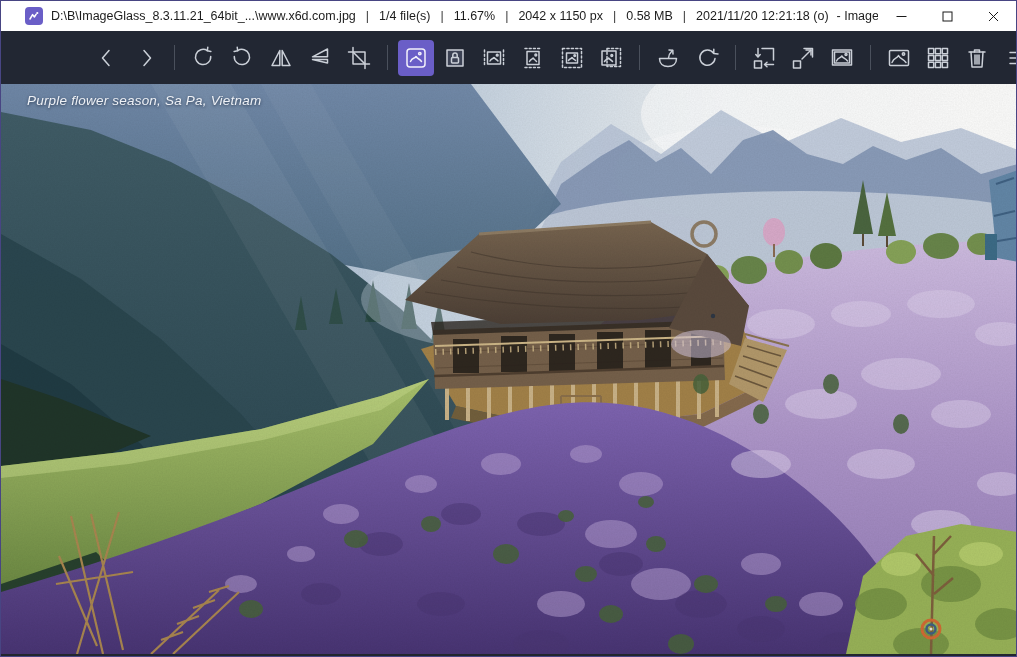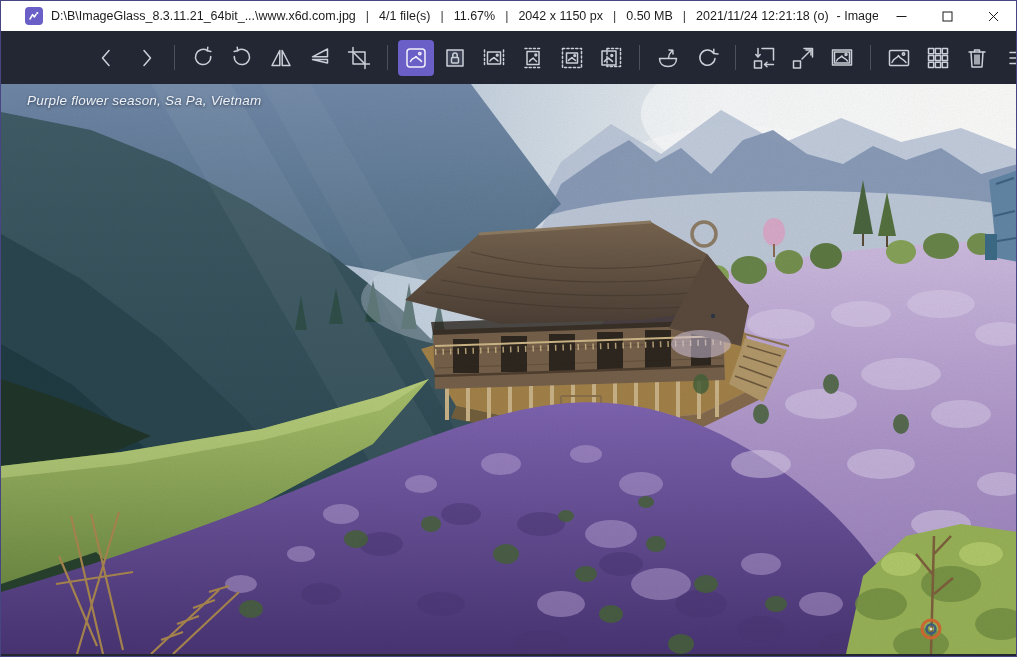--- a/index.html
+++ b/index.html
@@ -55,29 +55,29 @@
   <div class="titlebar">
     <span class="app-icon">
       <svg width="12" height="12" viewBox="0 0 12 12">
         <path d="M2,9 L4.6,4.6 L6.4,7 L8.2,4.2" stroke="#ffffff" stroke-width="1.5" fill="none" stroke-linecap="round" stroke-linejoin="round"></path>
         <circle cx="9.3" cy="3" r="1.1" fill="#ffffff"></circle>
       </svg>
     </span>
     <div class="title-text">
       <span class="seg">D:\B\ImageGlass_8.3.11.21_64bit_...\www.x6d.com.jpg</span>
       <span class="sep">|</span>
-      <span class="seg">4/1 file(s)</span>
+      <span class="seg">1/4 file(s)</span>
       <span class="sep">|</span>
       <span class="seg">11.67%</span>
       <span class="sep">|</span>
       <span class="seg">2042 x 1150 px</span>
       <span class="sep">|</span>
-      <span class="seg">0.50 MB</span>
+      <span class="seg">0.58 MB</span>
       <span class="sep">|</span>
-      <span class="seg">2021/11/24 12:21:18 (o)</span>
+      <span class="seg">2021/11/20 12:21:18 (o)</span>
       <span class="seg app-suffix">- ImageG...</span>
     </div>
     <div class="win-controls">
       <button class="win-btn">
         <svg width="11" height="11" viewBox="0 0 11 11">
             <line x1="0.5" y1="5.5" x2="10.5" y2="5.5" stroke="#1a1a1a" stroke-width="1"></line>
           </svg>
       </button>
       <button class="win-btn">
         <svg width="11" height="11" viewBox="0 0 11 11">

